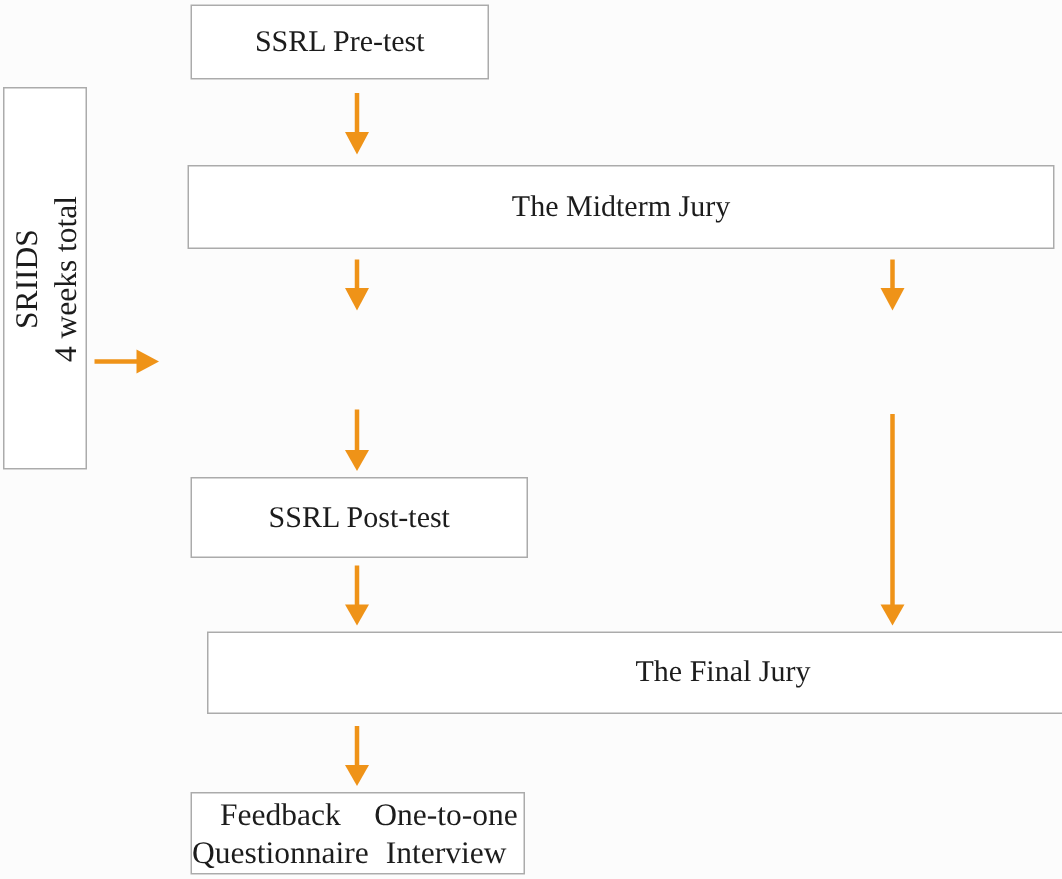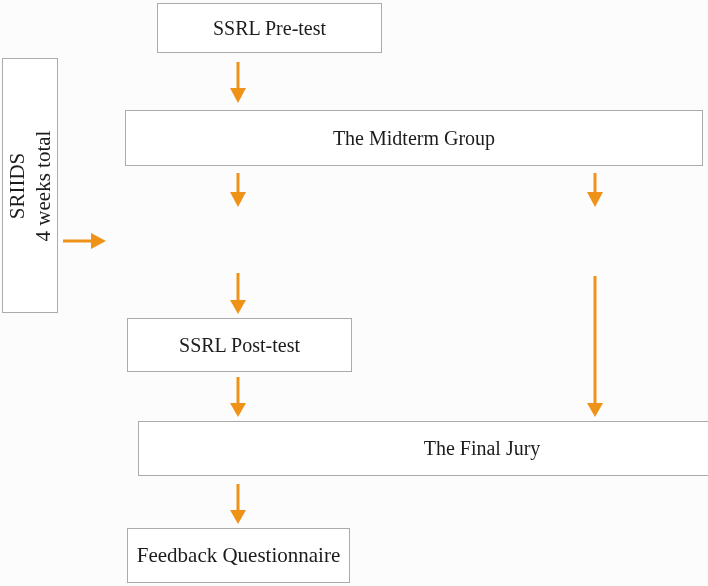--- a/index.html
+++ b/index.html
@@ -26,21 +26,21 @@
     background:#fff;
     border:1.6px solid var(--border-default,#ABABAB);
     display:flex;align-items:center;justify-content:center;
     text-align:center;
     font-size:20px;
     line-height:25px;
     box-sizing:border-box;
   }
   .node.highlight{border:1.4px solid var(--border-highlight,#F2D4A0);}
   .node.multiline{flex-direction:row;font-size:21px;line-height:25px;}
-  #n-pretest   {left:127px;top:3px;  width:225px;height:50px;margin-left:30px;}
+  #n-pretest   {left:127px;top:3px;  width:199px;height:50px;}
   #n-midterm   {left:125px;top:110px;width:578px;height:56px;}
   #n-experiment{left:125px;top:211px;width:228px;height:56px;}
   #n-control   {left:483px;top:211px;width:220px;height:56px;}
   #n-posttest  {left:127px;top:318px;width:225px;height:54px;}
   #n-final     {left:138px;top:421px;width:688px;height:55px;font-family:Liberation Serif, serif;}
   #n-feedback  {left:127px;top:528px;width:223px;height:55px;}
   #n-sriids    {left:2px;  top:58px; width:56px; height:255px;border-width:1.8px;}
   #n-sriids .rotated{
     display:flex;flex-direction:column;align-items:center;justify-content:center;
     width:255px;height:56px;
@@ -87,35 +87,36 @@
       <line x1="238" y1="484" x2="238" y2="511"></line>
       <polygon points="230,510 246,510 238,524"></polygon>
     </g>
   </svg>
 
   <div class="node" id="n-pretest">
     <span>SSRL Pre-test</span>
   </div>
 
   <div class="node" id="n-midterm">
-    <span>The Midterm Group</span>
+    <span>The Midterm Jury</span>
   </div>
 
 
 
   <div class="node" id="n-posttest">
     <span>SSRL Post-test</span>
   </div>
 
   <div class="node" id="n-final">
     <span>The Final Jury</span>
   </div>
 
   <div class="node multiline" id="n-feedback">
     <span>Feedback Questionnaire</span>
+    <span>One-to-one Interview</span>
   </div>
 
   <div class="node" id="n-sriids">
     <div class="rotated">
       <span>SRIIDS</span>
       <span>4 weeks total</span>
     </div>
   </div>
 
 </div>

